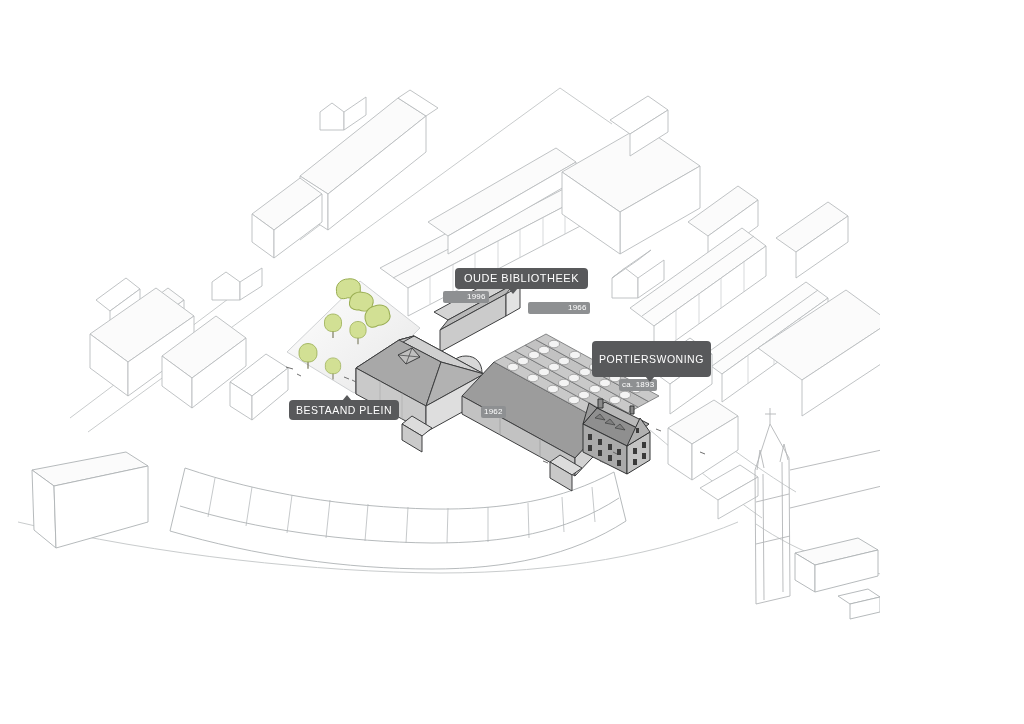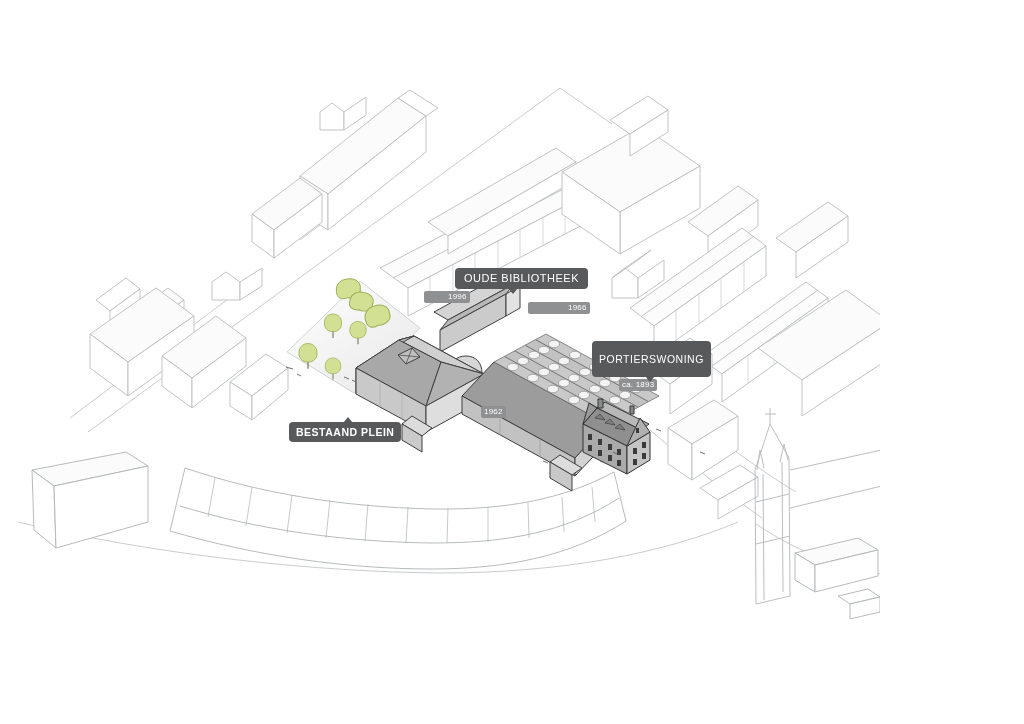--- a/index.html
+++ b/index.html
@@ -288,26 +288,26 @@
   <div class="tag-large" style="left:455px;top:268px;">
     <span>OUDE BIBLIOTHEEK</span>
     <i class="ptr ptr-down" style="left:40%;"></i>
   </div>
 
   <div class="tag-large" style="left:592px;top:341px;font-size:10.5px;line-height:20px;padding:8px 7px;">
     <span>PORTIERSWONING</span>
     <i class="ptr ptr-down" style="left:45%;"></i>
   </div>
 
-  <div class="tag-large" style="left:289px;top:422px;font-size:10.5px;line-height:20px;padding:0 7px;font-weight:bold;">
+  <div class="tag-large" style="left:289px;top:400px;font-size:10.5px;line-height:20px;padding:0 7px;">
     <span>BESTAAND PLEIN</span>
     <i class="ptr ptr-up" style="left:48%;"></i>
   </div>
 
-  <div class="tag-year" style="left:424px;top:291px;padding-left:24px;">
+  <div class="tag-year" style="left:443px;top:291px;padding-left:24px;">
     <span>1996</span>
   </div>
   <div class="tag-year" style="left:528px;top:302px;padding-left:40px;">
     <span>1966</span>
   </div>
   <div class="tag-year" style="left:481px;top:406px;">
     <span>1962</span>
   </div>
   <div class="tag-year" style="left:619px;top:379px;">
     <span>ca. 1893</span>

